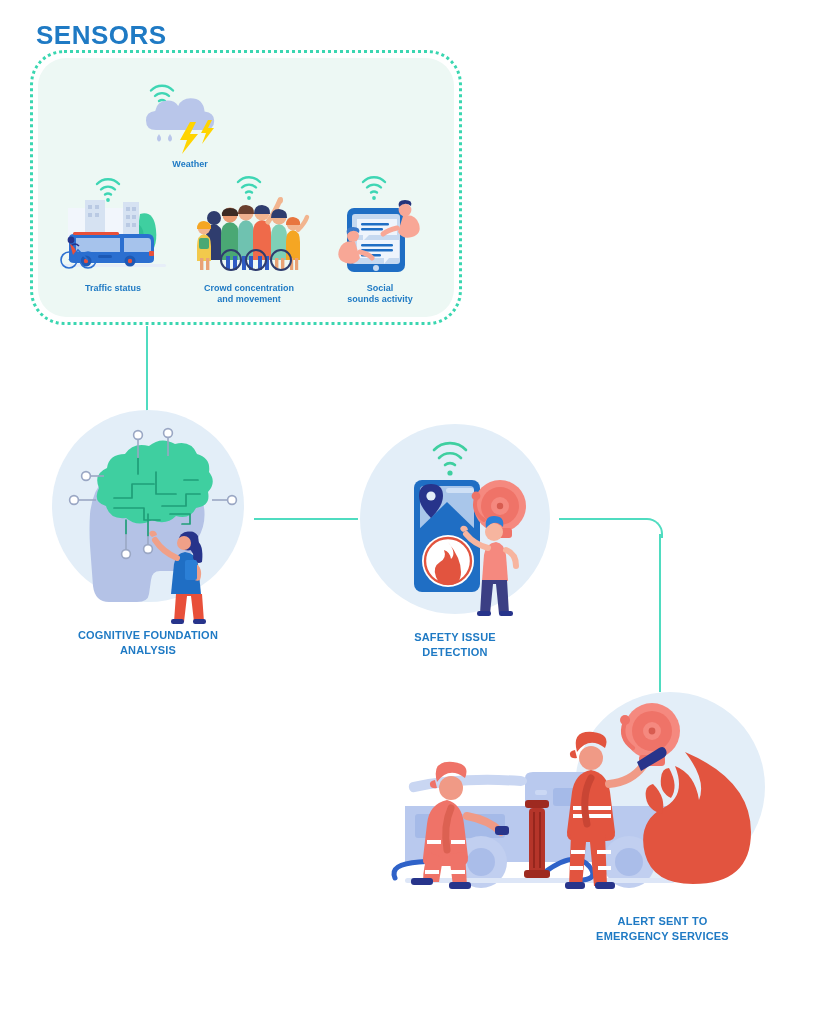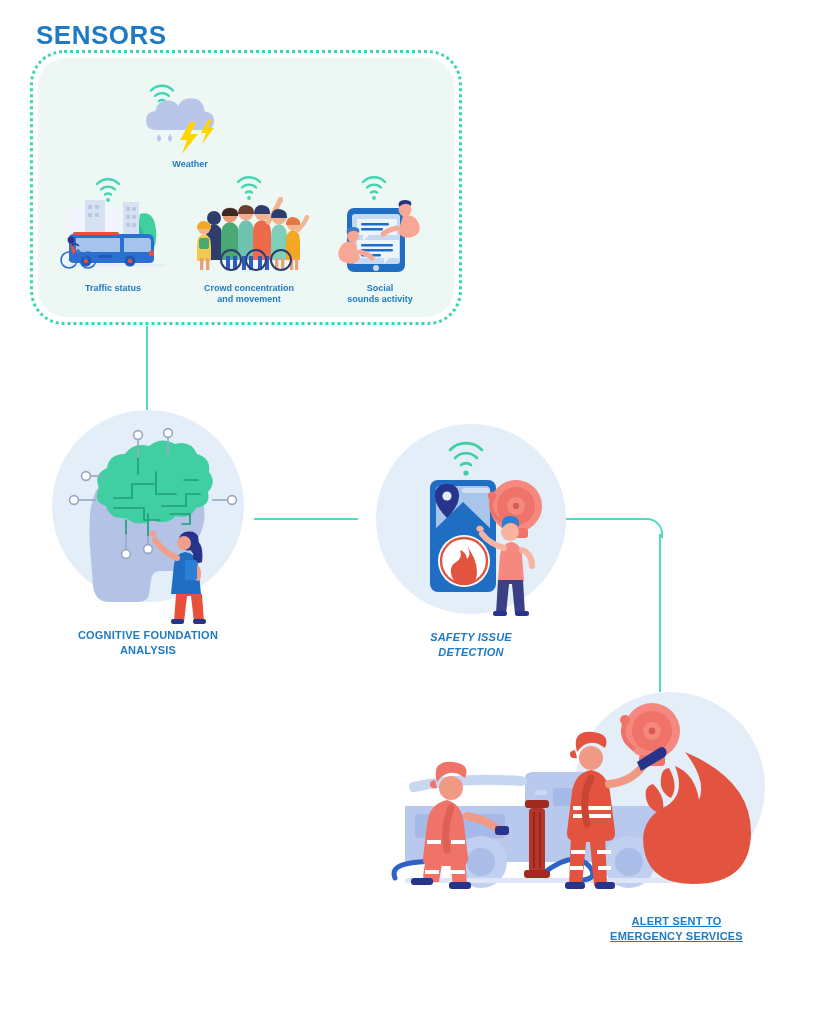--- a/index.html
+++ b/index.html
@@ -319,21 +319,21 @@
         <path d="M125 148 q-14 -6 -22 -18" stroke="#f0a088" stroke-width="6" fill="none" stroke-linecap="round"></path>
         <path d="M100 127 q-5 -4 -1 -6 q5 -1 6 4z" fill="#f0a088"></path>
         <path d="M142 152 q10 6 6 18 q-6 3 -9 -6z" fill="#f0a088"></path>
         <rect x="133" y="150" width="12" height="20" rx="2" fill="#2b7fd6"></rect>
       </svg>
     </div>
     <div class="node-label" style="left:-12px;top:218px;width:216px;">COGNITIVE FOUNDATION
 ANALYSIS</div>
   </div>
 
-  <div class="node" style="left:376px;top:424px;width:190px;height:240px;font-style:italic;">
+  <div class="node" style="left:360px;top:424px;width:190px;height:240px;">
     <div class="node-circle" style="left:0;top:0;width:190px;height:190px;"></div>
     <div style="position:absolute;left:0;top:0;">
       <svg width="190" height="200" viewBox="0 0 190 200">
 
         <g stroke="#3fcfa0" fill="none" stroke-width="2.6" stroke-linecap="round">
           <path d="M74 26 A22 22 0 0 1 106 26"></path>
           <path d="M79 34 A15 15 0 0 1 101 34"></path>
           <path d="M85 41 A7.6 7.6 0 0 1 95 41"></path>
           <circle cx="90" cy="49" r="2.6" fill="#3fcfa0" stroke="none"></circle>
         </g>
@@ -447,17 +447,17 @@
         <rect x="26" y="186" width="22" height="7" rx="3" fill="#27348b"></rect>
         <rect x="64" y="190" width="22" height="7" rx="3" fill="#27348b"></rect>
         <circle cx="66" cy="96" r="12" fill="#f09a86"></circle>
         <path d="M52 90 q12 -16 28 -4 q6 -14 -12 -16 q-22 -2 -16 20z" fill="#ef7368"></path>
         <path d="M50 88 q-6 1 -5 5 q1 4 7 3z" fill="#ef7368"></path>
         <path d="M82 124 q22 4 34 16" stroke="#f09a86" stroke-width="8" fill="none" stroke-linecap="round"></path>
         <rect x="110" y="134" width="14" height="9" rx="3" fill="#27348b"></rect>
         <path d="M66 116 q-8 18 -4 42" stroke="#dc6152" stroke-width="7" fill="none" stroke-linecap="round"></path>
       </svg>
     </div>
-    <div class="node-label" style="left:184px;top:222px;width:215px;text-decoration:underline;">ALERT SENT TO
+    <div class="node-label" style="left:170px;top:222px;width:215px;">ALERT SENT TO
 EMERGENCY SERVICES</div>
   </div>
 
 </div>
 
 </body></html>

